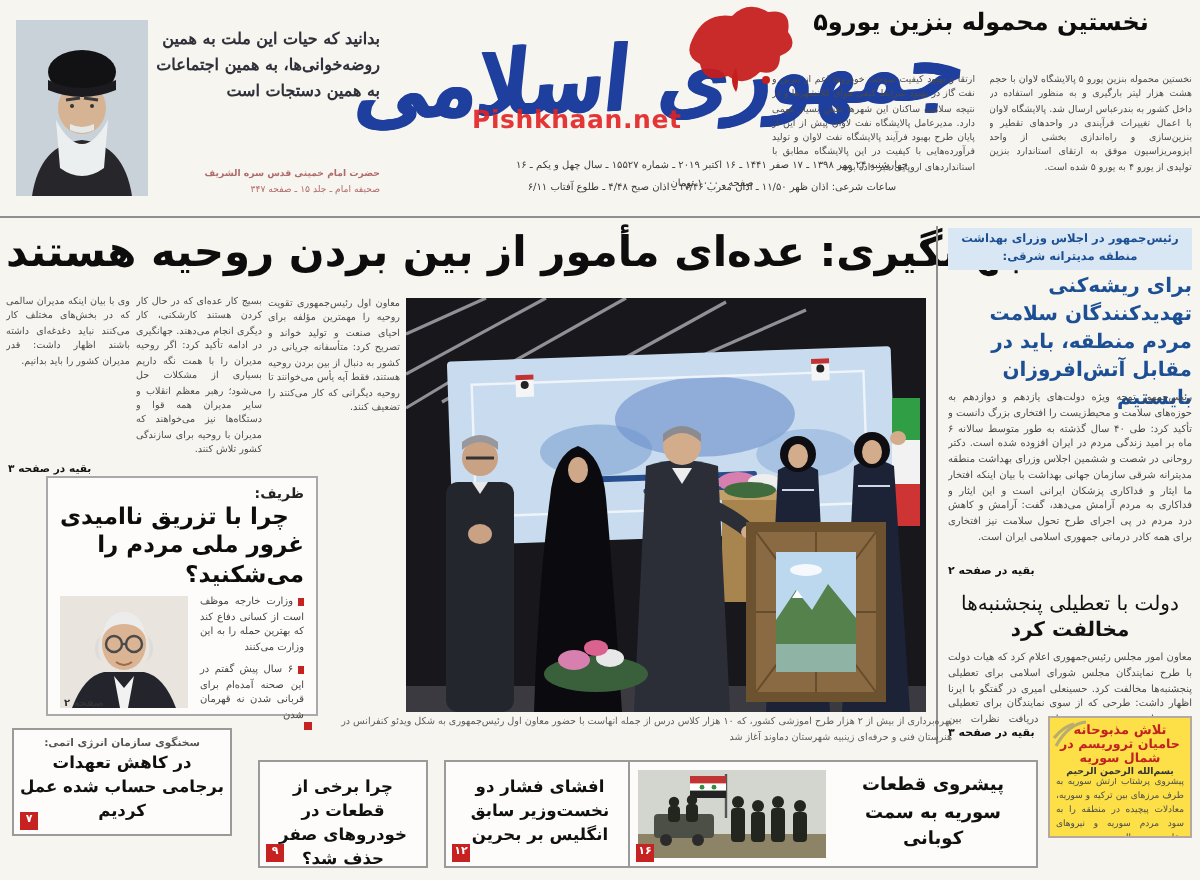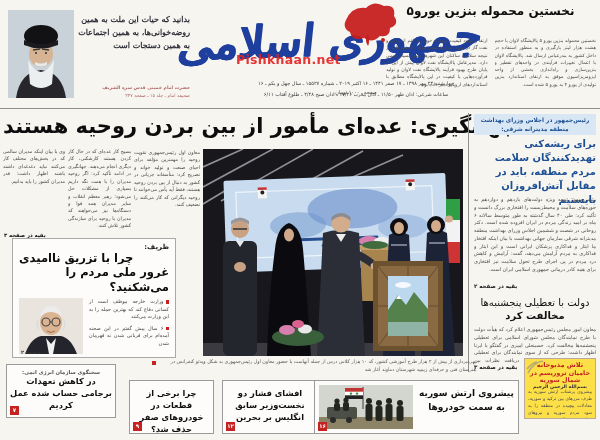--- a/index.html
+++ b/index.html
@@ -177,21 +177,21 @@
         <ellipse cx="95" cy="188" rx="26" ry="9" fill="#39603b"></ellipse>
         <ellipse cx="84" cy="181" rx="8" ry="5" fill="#d77fae"></ellipse>
         <ellipse cx="102" cy="180" rx="7" ry="4.5" fill="#e8e8e8"></ellipse>
         <ellipse cx="95" cy="175" rx="6" ry="4" fill="#d9628f"></ellipse>
       </g>
   </svg>
 
   <div class="abs" style="left:152px;top:361px;width:4px;height:4px;background:#c62222"></div>
   <div class="abs" style="left:158px;top:358px;width:318px;height:15px;font-size:4.8px;color:#5a5a5a;line-height:1.6;text-align:right;overflow:hidden">بهره‌برداری از بیش از ۲ هزار طرح آموزشی کشور، که ۱۰ هزار کلاس درس از جمله آنهاست با حضور معاون اول رئیس‌جمهوری به شکل ویدئو کنفرانس در هنرستان فنی و حرفه‌ای زینبیه شهرستان دماوند آغاز شد</div>
 
-  <div class="abs box" style="left:12px;top:238px;width:164px;height:120px;padding:4px 6px;border-color:#a9a9a9">
+  <div class="abs box" style="left:23px;top:238px;width:136px;height:120px;padding:4px 6px;border-color:#a9a9a9">
     <div style="font-size:7px;font-weight:bold;text-align:right;color:#222">ظریف:</div>
     <div style="font-size:11.5px;font-weight:900;text-align:left;line-height:1.25;color:#0d0d0d">چرا با تزریق ناامیدی</div>
     <div style="font-size:11.5px;font-weight:900;text-align:right;line-height:1.25;color:#0d0d0d">غرور ملی مردم را می‌شکنید؟</div>
     <div style="display:flex;gap:6px;margin-top:4px">
       <div style="flex:1">
         <div style="font-size:5px;line-height:1.5;color:#444;text-align:justify;margin-bottom:4px">
           <span class="sq"></span><span>وزارت خارجه موظف است از کسانی دفاع کند که بهترین حمله را به این وزارت می‌کنند</span>
         </div>
         <div style="font-size:5px;line-height:1.5;color:#444;text-align:justify">
           <span class="sq"></span><span>۶ سال پیش گفتم در این صحنه آمده‌ام برای قربانی شدن نه قهرمان شدن</span>
@@ -227,21 +227,21 @@
     <div class="pagenum">۹</div>
   </div>
 
   <div class="abs box" style="left:222px;top:380px;width:96px;height:54px;padding:6px 3px">
     <div style="font-size:8.3px;font-weight:900;color:#101010;text-align:center;line-height:1.45">افشای فشار دو نخست‌وزیر سابق انگلیس بر بحرین</div>
     <div class="pagenum">۱۲</div>
   </div>
 
   <div class="abs box" style="left:314px;top:380px;width:205px;height:54px;padding:4px">
     <div style="display:flex;gap:6px;height:100%">
-      <div style="flex:1;font-size:9px;font-weight:900;color:#101010;text-align:center;line-height:1.5;padding-top:2px">پیشروی ارتش سوریه به سمت خودروها</div>
+      <div style="flex:1;font-size:9px;font-weight:900;color:#101010;text-align:center;line-height:1.5;padding-top:2px">پیشروی قطعات سوریه به سمت کوبانی</div>
       <svg width="94" height="44" viewBox="0 0 94 44" style="flex:0 0 auto">
         <rect width="94" height="44" fill="#d3d6cf"></rect>
         <rect y="32" width="94" height="12" fill="#8d8468"></rect>
         <rect x="8" y="22" width="30" height="12" rx="2" fill="#4c4f45"></rect>
         <circle cx="14" cy="35" r="3" fill="#2b2b2b"></circle>
           <circle cx="30" cy="35" r="3" fill="#2b2b2b"></circle>
         <line x1="44" y1="2" x2="44" y2="24" stroke="#555" stroke-width="1.2"></line>
         <rect x="26" y="3" width="18" height="11" fill="#ffffff"></rect>
         <rect x="26" y="3" width="18" height="3.7" fill="#c23333"></rect>
         <rect x="26" y="10.3" width="18" height="3.7" fill="#222222"></rect>

